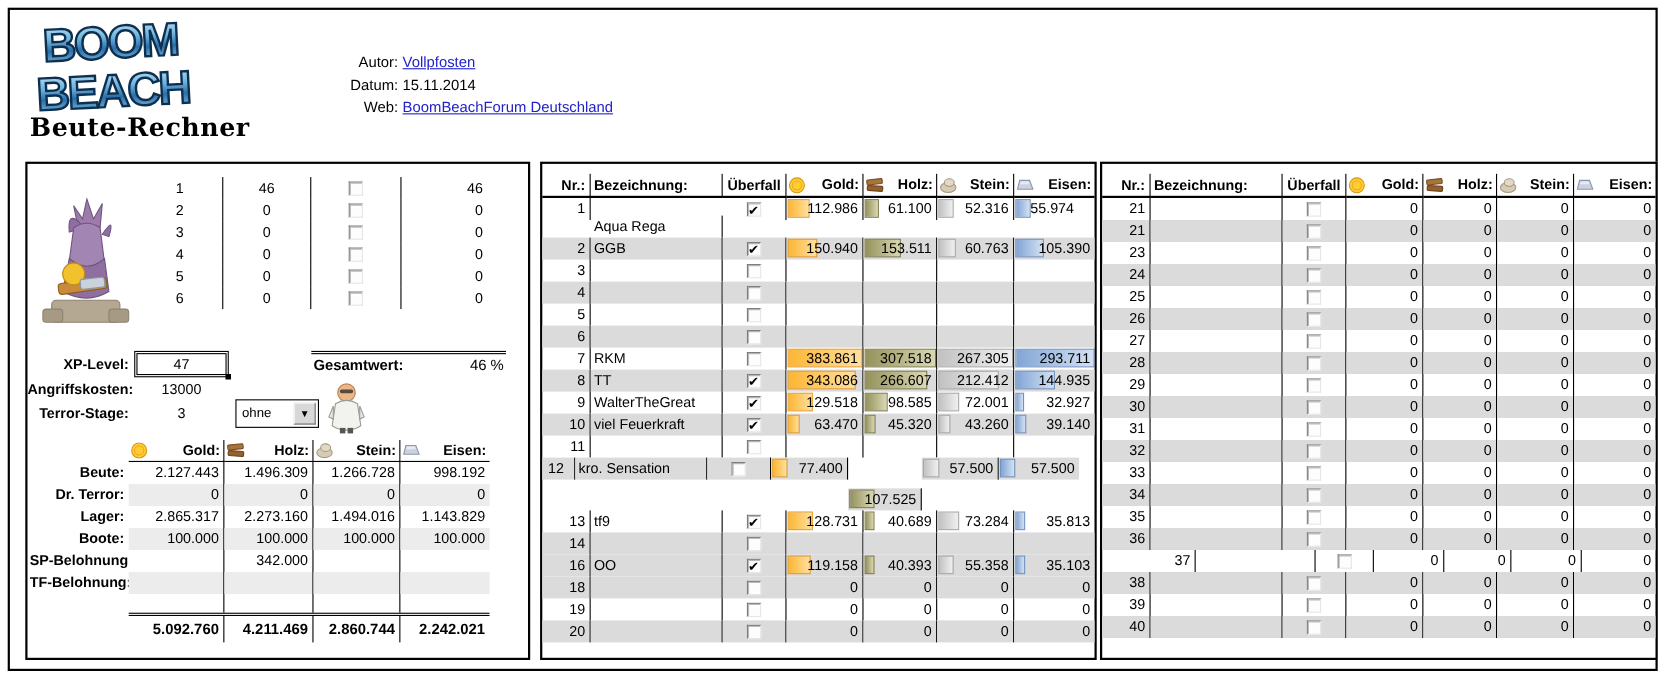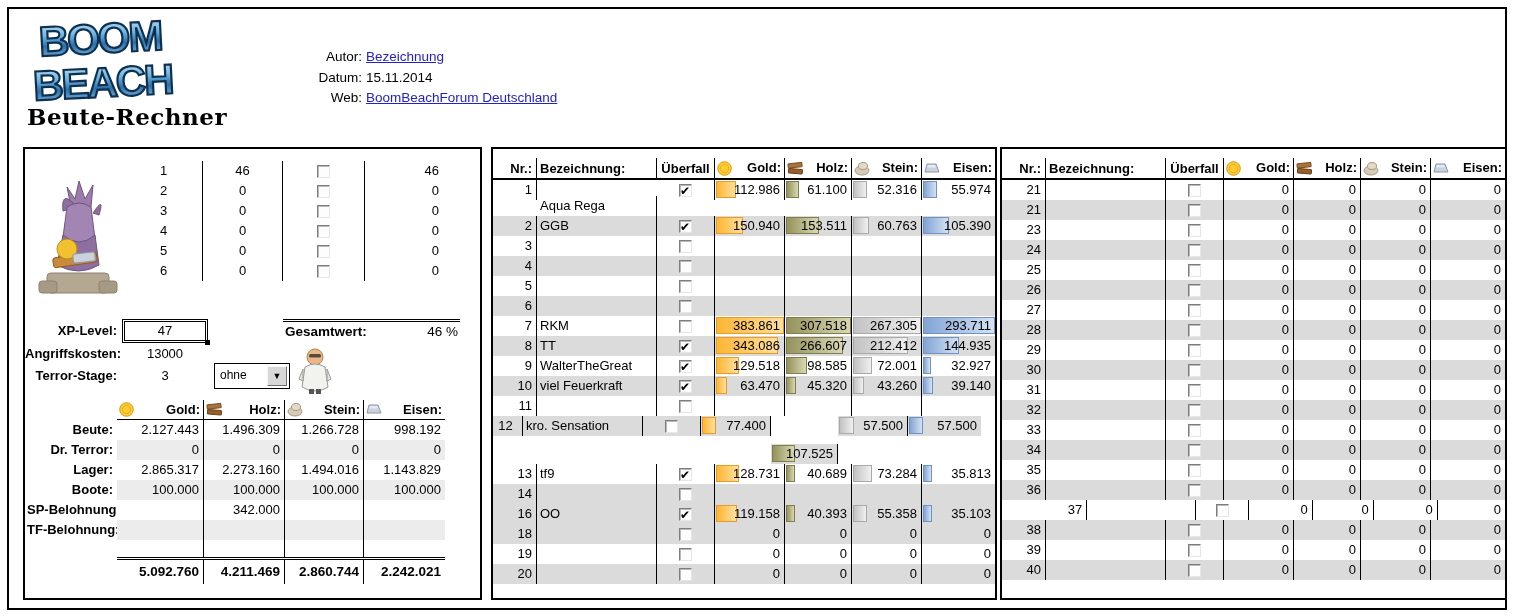--- a/index.html
+++ b/index.html
@@ -73,21 +73,21 @@
       </defs>
       <g transform="rotate(-3 89 48)" font-family="'Liberation Sans',sans-serif" font-weight="bold" letter-spacing="-2">
         <text x="10" y="40" font-size="42" fill="url(#lg)" stroke="#0d3050" stroke-width="2.2">BOOM</text>
         <text x="2" y="84" font-size="42" fill="url(#lg)" stroke="#0d3050" stroke-width="2.2">BEACH</text>
       </g>
     </svg>
   </div>
   <div class="abs" id="title">Beute-Rechner</div>
 
   <div class="abs meta-label" style="left:250px;top:49px;">Autor:</div>
-  <div class="abs meta-value" style="left:366px;top:49px;"><a class="lnk">Bezeichnung</a></div>
+  <div class="abs meta-value" style="left:366px;top:49px;"><a class="lnk">Vollpfosten</a></div>
   <div class="abs meta-label" style="left:250px;top:70px;">Datum:</div>
   <div class="abs meta-value" style="left:366px;top:70px;">15.11.2014</div>
   <div class="abs meta-label" style="left:250px;top:90px;">Web:</div>
   <div class="abs meta-value" style="left:366px;top:90px;"><a class="lnk">BoomBeachForum Deutschland</a></div>
 
   <div class="abs panel" id="left-panel">
 
     <div class="abs" style="left:8px;top:28px;">
       <svg width="90" height="122" viewBox="0 0 90 122">
         <rect x="14" y="96" width="62" height="20" rx="4" fill="#b4a893" stroke="#8d8372"></rect>
@@ -317,21 +317,21 @@
             <span>Eisen:</span>
           </div>
         </div>
         <div class="prow">
           <div class="pcell vline tright" style="width: 44px;">1</div>
           <div class="pcell vline tleft" style="width: 120px; margin-top: 16px;">Aqua Rega</div>
           <div class="pcell vline tcenter" style="width: 58px;"><span class="cb checked"></span></div>
           <div class="pcell tright vline" style="width: 70px;"><div class="bar b-gold" style="width: 29.4%;"></div><span class="valtxt">112.986</span></div>
           <div class="pcell tright vline" style="width: 67px;"><div class="bar b-holz" style="width: 19.9%;"></div><span class="valtxt">61.100</span></div>
           <div class="pcell tright vline" style="width: 70px;"><div class="bar b-stein" style="width: 19.6%;"></div><span class="valtxt">52.316</span></div>
-          <div class="pcell tright" style="width: 73px;"><div class="bar b-eisen" style="width: 19.1%;"></div><span class="valtxt">55.974</span></div>
+          <div class="pcell tright" style="width: 73px; text-align: center;"><div class="bar b-eisen" style="width: 19.1%;"></div><span class="valtxt">55.974</span></div>
         </div>
         <div class="prow zebra-row">
           <div class="pcell vline tright zebra" style="width: 44px;">2</div>
           <div class="pcell vline tleft zebra" style="width: 120px;">GGB</div>
           <div class="pcell vline tcenter zebra" style="width: 58px;"><span class="cb checked"></span></div>
           <div class="pcell tright vline zebra" style="width: 70px;"><div class="bar b-gold" style="width: 39.3%;"></div><span class="valtxt">150.940</span></div>
           <div class="pcell tright vline zebra" style="width: 67px;"><div class="bar b-holz" style="width: 49.9%;"></div><span class="valtxt">153.511</span></div>
           <div class="pcell tright vline zebra" style="width: 70px;"><div class="bar b-stein" style="width: 22.7%;"></div><span class="valtxt">60.763</span></div>
           <div class="pcell tright zebra" style="width: 73px;"><div class="bar b-eisen" style="width: 35.9%;"></div><span class="valtxt">105.390</span></div>
         </div>

